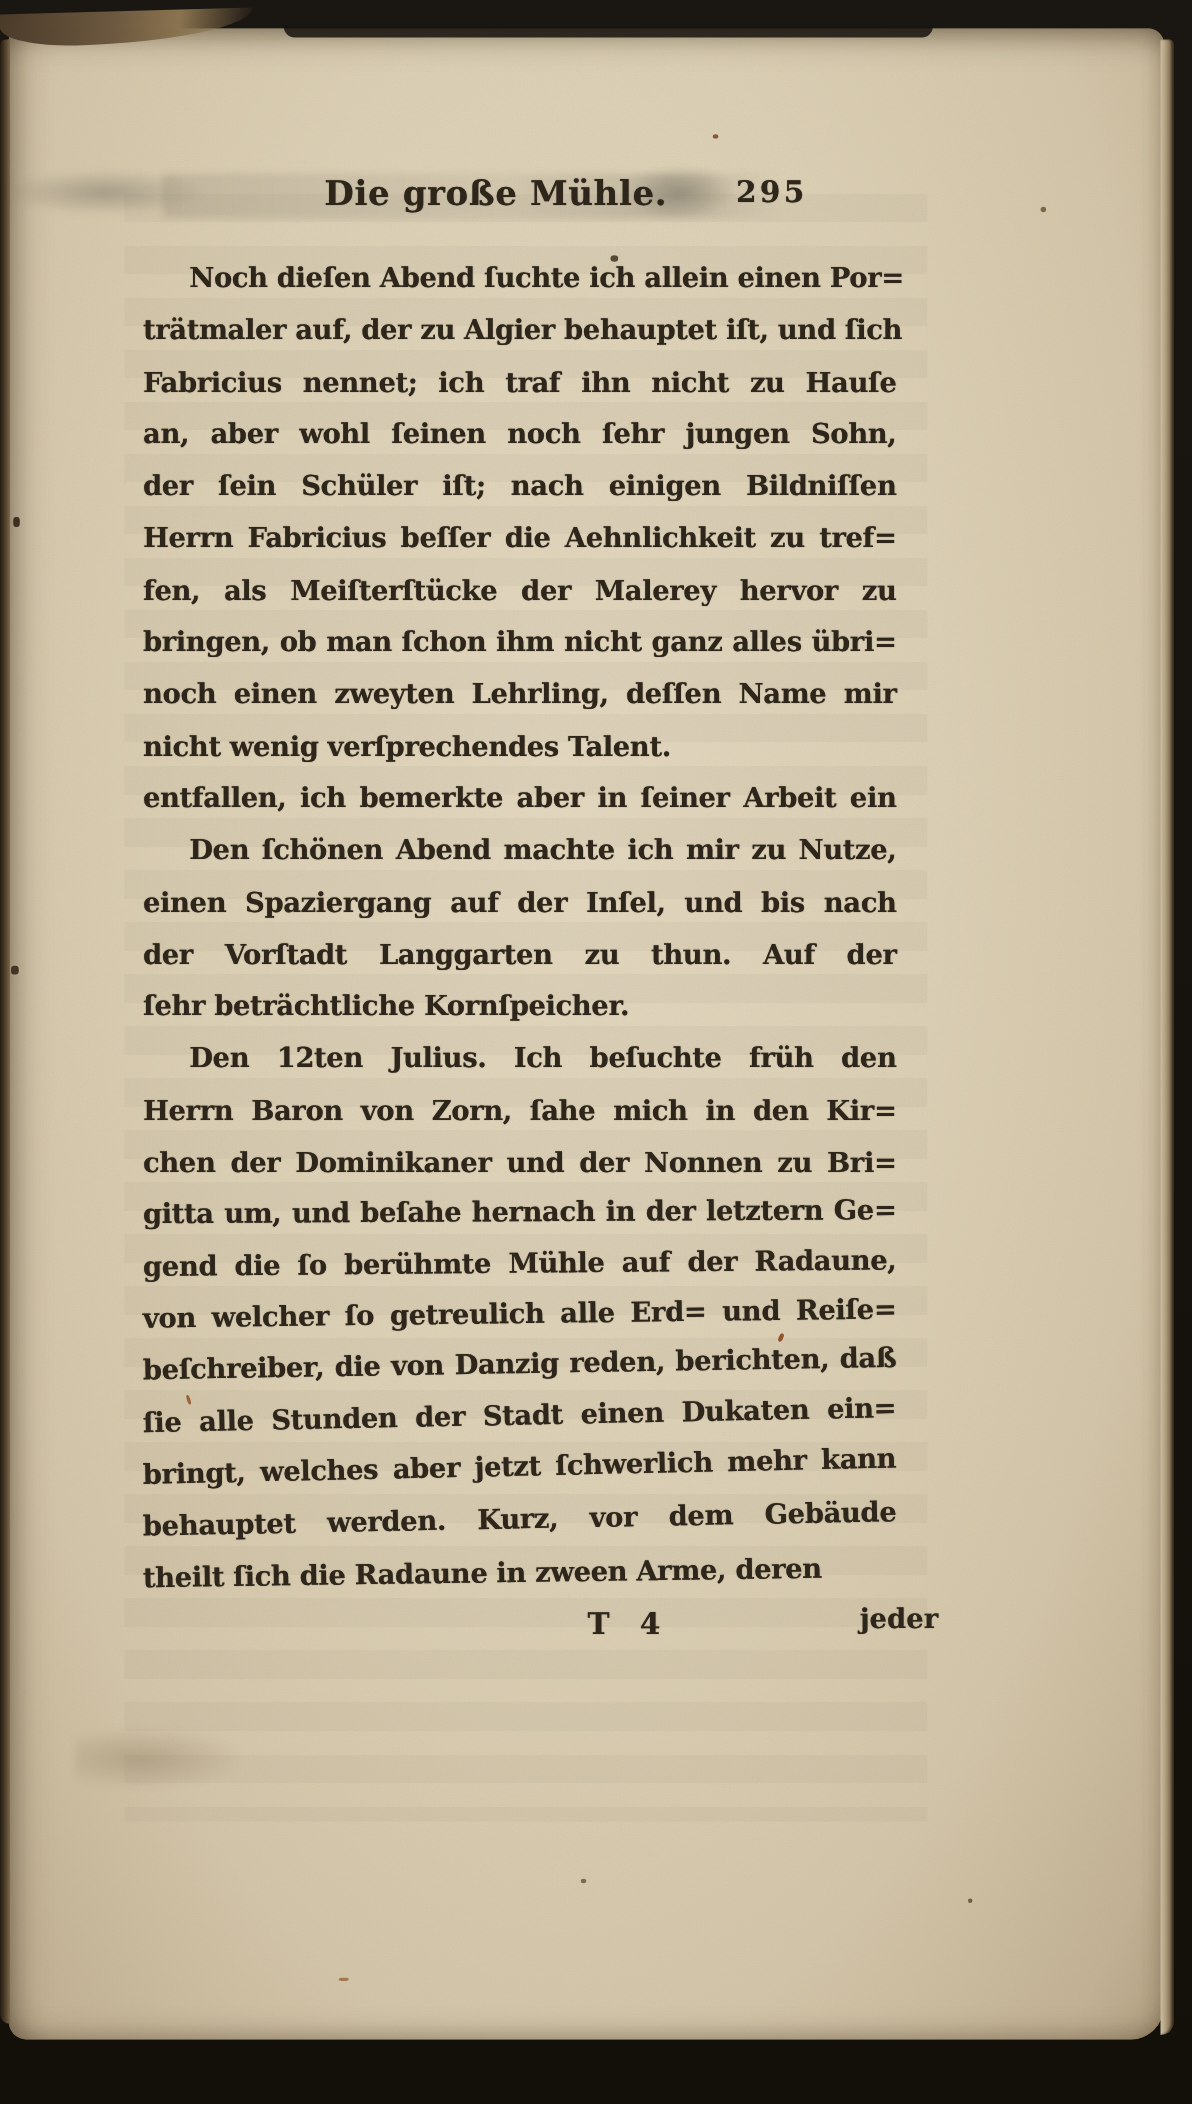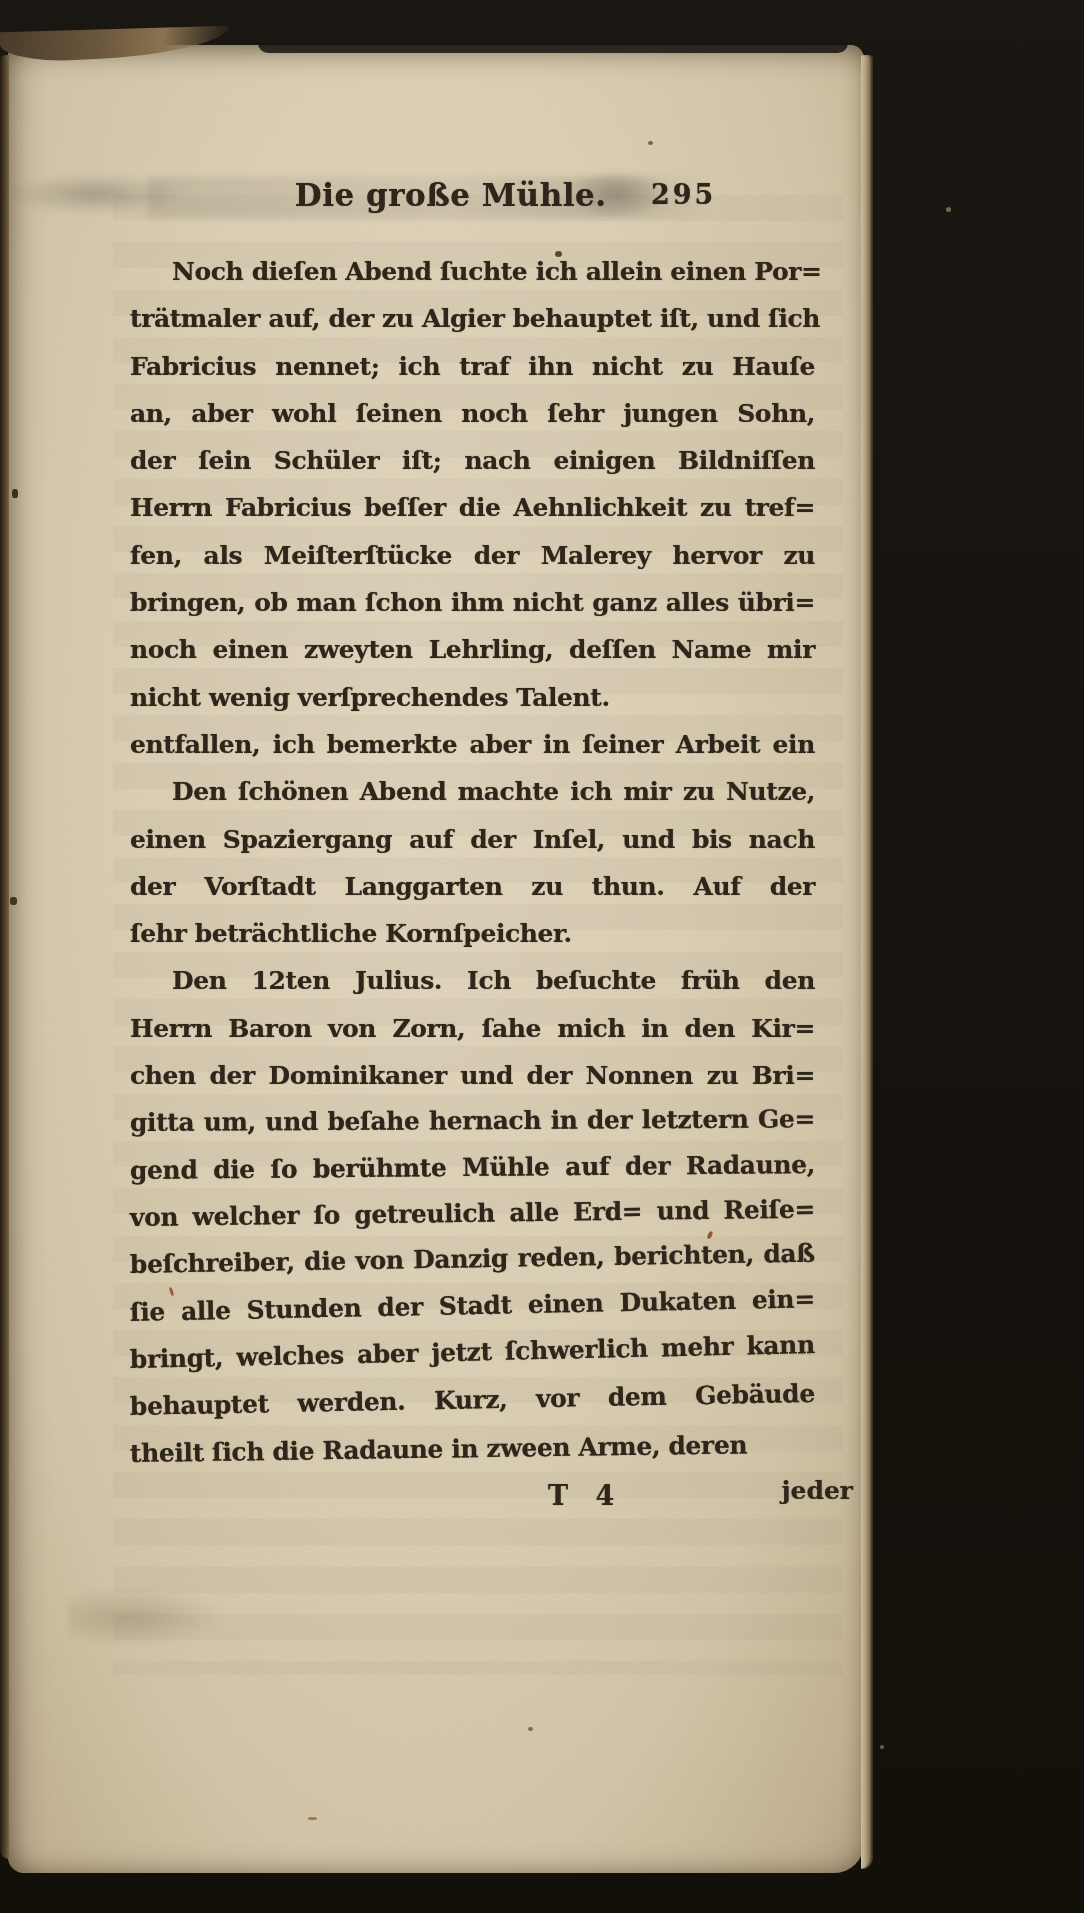--- a/index.html
+++ b/index.html
@@ -4,30 +4,29 @@
 <style>
   html,body{margin:0;padding:0;}
   body{
     width:1084px;height:1913px;position:relative;overflow:hidden;
     background:linear-gradient(180deg,#1a1612 0%,#16120e 50%,#131009 100%);
     font-family:"DejaVu Serif","Liberation Serif",serif;
   }
   .stage{position:absolute;inset:0;}
   
   .page{
-    position:absolute;left:8px;top:26px;width:856px;height:1828px;
+    position:absolute;left:8px;top:26px;width:1050px;height:1828px;
     background:
       radial-gradient(ellipse at 48% 38%, #e3d8bf 0%, #dbcfb4 45%, #d3c5a8 72%, #c3b294 92%, #b2a183 100%);
     border-radius:10px 14px 30px 16px;
     box-shadow:
       inset 0 20px 28px -14px rgba(70,55,35,.55),
       inset 22px 0 34px -20px rgba(60,45,30,.55),
       inset -10px 0 22px -12px rgba(95,80,58,.45),
       inset 0 -16px 26px -14px rgba(95,80,58,.40);
-    margin-top: 19px;
   }
   
   .gutter{
     position:absolute;left:-8px;top:10px;bottom:14px;width:9px;
     background:linear-gradient(to right,#241c12,#55452f 60%,#7a6547);
     border-radius:6px 0 0 10px;
   }
   
   .curl{
     position:absolute;left:-8px;top:-16px;width:230px;height:30px;
@@ -53,21 +52,21 @@
     pointer-events:none;}
   
   .content{position:absolute;left:122px;top:132px;width:685px;color:#2e261a;}
   .header{position:relative;height:46px;}
   .title{
     position:absolute;left:50%;transform:translateX(-57%);top:0;
     font-size:31px;font-weight:700;letter-spacing:.5px;white-space:nowrap;
     text-shadow:0 0 1px rgba(46,38,26,.7);
   }
   .pagenum{
-    position:absolute;left:521px;top:2px;font-size:27px;font-weight:700;letter-spacing:3px;
+    position:absolute;left:539px;top:2px;font-size:27px;font-weight:700;letter-spacing:3px;
     text-shadow:0 0 1px rgba(46,38,26,.7);
   }
   #text-block{margin-top:25px;}
   .line{
     height:47.3px;line-height:47.3px;font-size:25px;font-weight:700;
     letter-spacing:-.4px;white-space:nowrap;overflow:visible;
     text-align:justify;text-align-last:justify;
     text-shadow:0 0 1px rgba(48,38,25,.65);
     transform-origin:0 60%;
   }
@@ -76,21 +75,21 @@
   
   .para3 .line:nth-child(4){transform:rotate(-.3deg);}
   .para3 .line:nth-child(5){transform:rotate(-.5deg);}
   .para3 .line:nth-child(6){transform:rotate(-.7deg);}
   .para3 .line:nth-child(7){transform:rotate(-.95deg);}
   .para3 .line:nth-child(8){transform:rotate(-1.15deg);}
   .para3 .line:nth-child(9){transform:rotate(-1.25deg);}
   .para3 .line:nth-child(10){transform:rotate(-1.1deg);}
   .para3 .line:nth-child(11){transform:rotate(-.8deg);}
   .sigrow{position:relative;height:50px;margin-top:2px;}
-  .sig{position:absolute;left:418px;top:0;font-size:27px;font-weight:700;letter-spacing:9px;
+  .sig{position:absolute;left:404px;top:0;font-size:27px;font-weight:700;letter-spacing:9px;
     text-shadow:0 0 1px rgba(48,38,25,.65);}
   .catch{position:absolute;right:-38px;top:-4px;font-size:25px;font-weight:700;
     text-shadow:0 0 1px rgba(48,38,25,.65);}
   
   .ghost{position:absolute;pointer-events:none;filter:blur(3px);}
   .ghost-l{left:-5px;top:128px;width:185px;height:42px;
     background:radial-gradient(ellipse at 50% 50%,rgba(95,92,80,.38),rgba(95,92,80,0) 70%);}
   .ghost-band{left:140px;top:132px;width:560px;height:40px;
     background:linear-gradient(90deg,rgba(110,104,88,.18),rgba(110,104,88,.08) 55%,rgba(110,104,88,.22) 82%,rgba(110,104,88,0));}
   .ghost-r{left:560px;top:126px;width:100px;height:46px;

